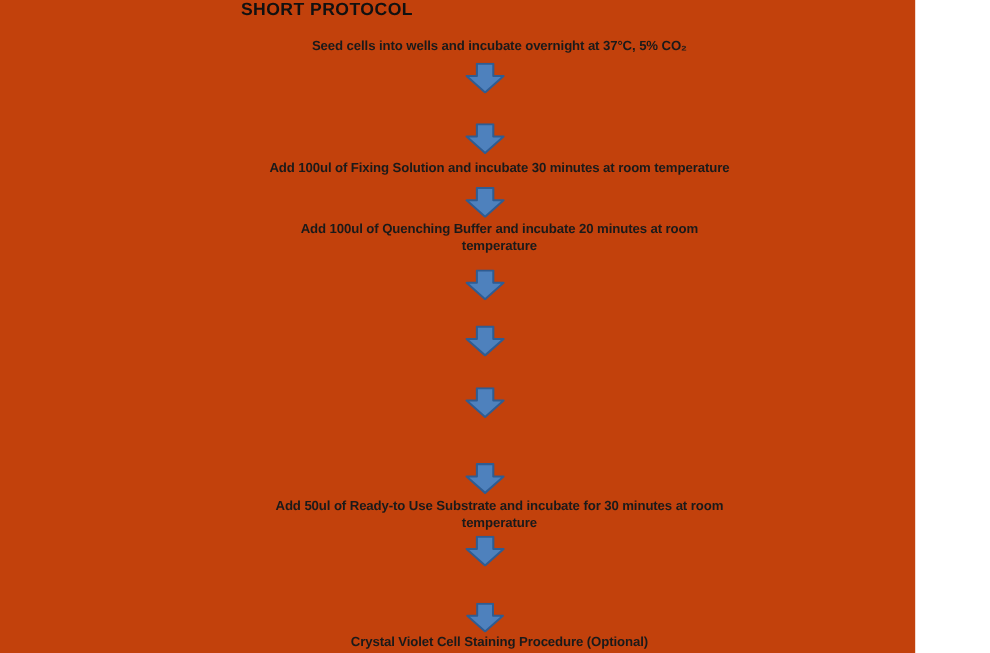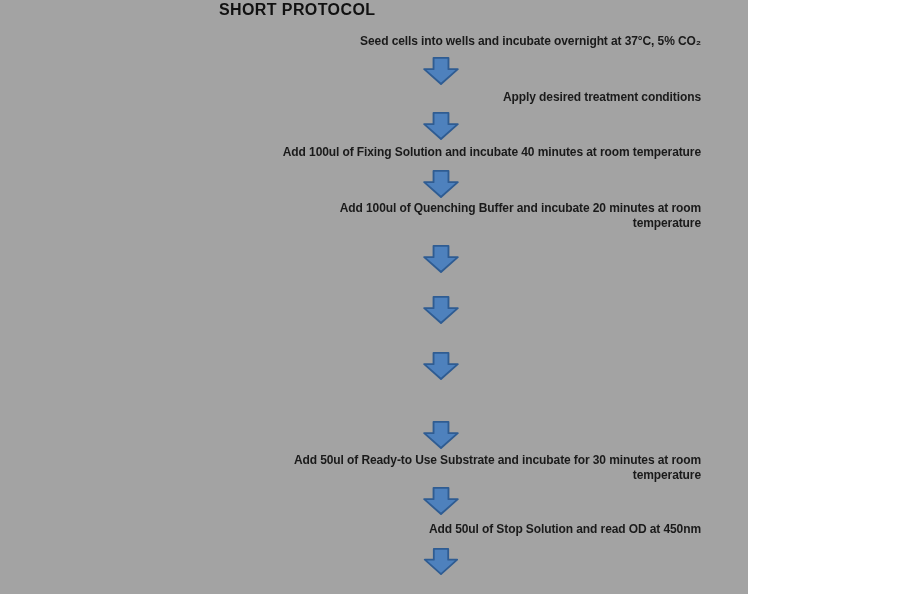--- a/index.html
+++ b/index.html
@@ -2,42 +2,42 @@
 <html><head>
 <meta charset="utf-8">
 <style>
   html, body {
     margin: 0;
     padding: 0;
     background: #ffffff;
   }
   #canvas {
     position: relative;
-    width: 748px;
+    width: 832px;
     height: 594px;
-    background: #a3a3a3;
+    background: #c2410c;
     overflow: hidden;
     font-family: "Liberation Sans", "DejaVu Sans", sans-serif;
   }
   .title {
     position: absolute;
     left: 219px;
     top: 1px;
     font-size: 16px;
     font-weight: bold;
     letter-spacing: 0.4px;
     color: #111111;
     white-space: nowrap;
   }
   .step {
     position: absolute;
-    left: 441px;
+    left: 454px;
     transform: translateX(-50%);
     width: 520px;
-    text-align: right;
+    text-align: center;
     font-size: 12px;
     font-weight: bold;
     line-height: 14.5px;
     letter-spacing: -0.1px;
     color: #1a1a1a;
     white-space: pre-line;
   }
   .arrow {
     position: absolute;
     left: 441px;
@@ -55,29 +55,28 @@
   <div class="title">SHORT PROTOCOL</div>
 
   <div class="step" style="top:34px">Seed cells into wells and incubate overnight at 37°C, 5% CO₂</div>
 
   <div class="arrow" style="top:57px">
     <svg width="37" height="28" viewBox="0 0 38 30">
       <polygon points="11,1 27,1 27,13 37,13 19,29 1,13 11,13" stroke-width="2" stroke-linejoin="round" fill="#4e81bd" stroke="#2f5c92"></polygon>
     </svg>
   </div>
 
-  <div class="step" style="top:90px">Apply desired treatment conditions</div>
 
   <div class="arrow" style="top:112px">
     <svg width="37" height="28" viewBox="0 0 38 30">
       <polygon points="11,1 27,1 27,13 37,13 19,29 1,13 11,13" stroke-width="2" stroke-linejoin="round" fill="#4e81bd" stroke="#2f5c92"></polygon>
     </svg>
   </div>
 
-  <div class="step" style="top:145px">Add 100ul of Fixing Solution and incubate 40 minutes at room temperature</div>
+  <div class="step" style="top:145px">Add 100ul of Fixing Solution and incubate 30 minutes at room temperature</div>
 
   <div class="arrow" style="top:170px">
     <svg width="37" height="28" viewBox="0 0 38 30">
       <polygon points="11,1 27,1 27,13 37,13 19,29 1,13 11,13" stroke-width="2" stroke-linejoin="round" fill="#4e81bd" stroke="#2f5c92"></polygon>
     </svg>
   </div>
 
   <div class="step" style="top:201px">Add 100ul of Quenching Buffer and incubate 20 minutes at room
 temperature</div>
 
@@ -110,22 +109,22 @@
 
   <div class="step" style="top:453px">Add 50ul of Ready-to Use Substrate and incubate for 30 minutes at room
 temperature</div>
 
   <div class="arrow" style="top:487px">
     <svg width="37" height="28" viewBox="0 0 38 30">
       <polygon points="11,1 27,1 27,13 37,13 19,29 1,13 11,13" stroke-width="2" stroke-linejoin="round" fill="#4e81bd" stroke="#2f5c92"></polygon>
     </svg>
   </div>
 
-  <div class="step" style="top:522px">Add 50ul of Stop Solution and read OD at 450nm</div>
 
   <div class="arrow" style="top:548px">
     <svg width="37" height="27" viewBox="0 0 38 30">
       <polygon points="11,1 27,1 27,13 37,13 19,29 1,13 11,13" stroke-width="2" stroke-linejoin="round" fill="#4e81bd" stroke="#2f5c92"></polygon>
     </svg>
   </div>
 
+  <div class="step" style="top:576px">Crystal Violet Cell Staining Procedure (Optional)</div>
 
 </div>
 
 </body></html>

